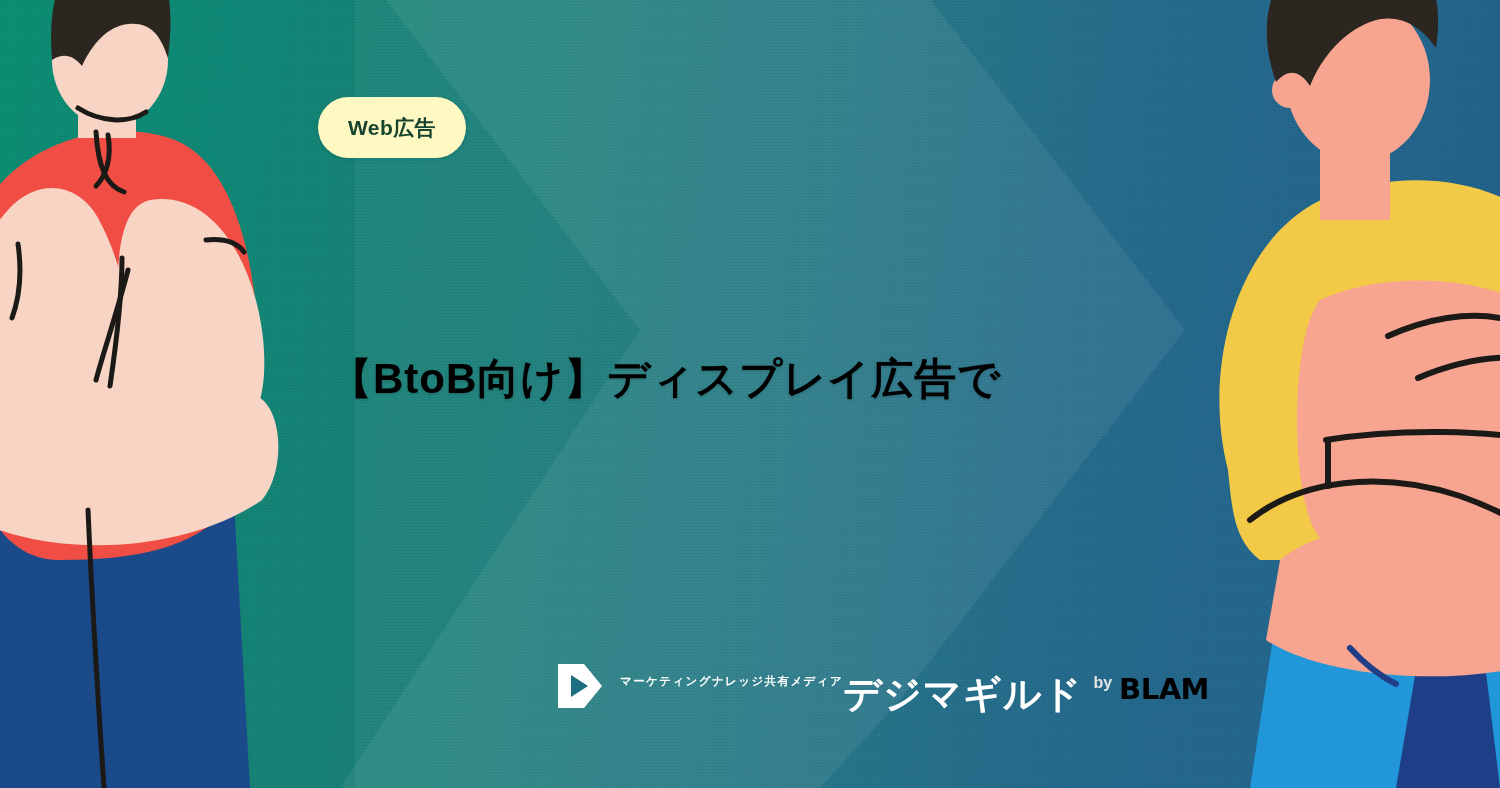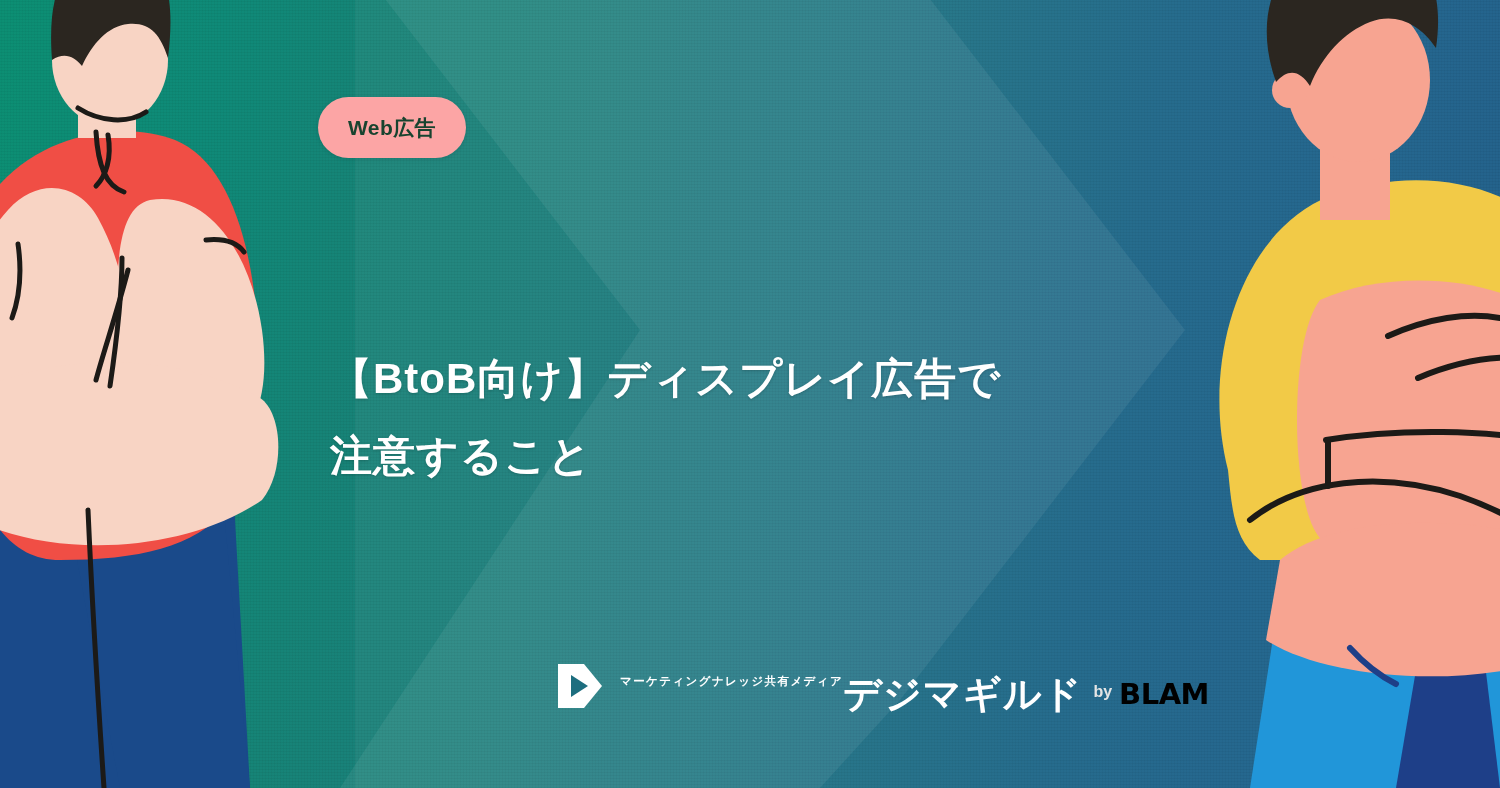--- a/index.html
+++ b/index.html
@@ -82,39 +82,39 @@
   
   .badge {
     position: absolute;
     left: 318px;
     top: 97px;
     display: flex;
     align-items: center;
     justify-content: center;
     height: 61px;
     padding: 0 30px;
-    background: #fca5a5;
+    background: #fef9c3;
     border-radius: 32px;
     box-shadow: 0 1px 4px rgba(0,0,0,0.10);
   }
   .badge-label {
     color: #18432f;
     font-size: 21px;
     font-weight: bold;
     letter-spacing: 0.4px;
     white-space: nowrap;
   }
 
   
   .title {
     position: absolute;
     left: 330px;
     top: 312px;
     width: 760px;
-    color: #ffffff;
+    color: #000000;
     font-size: 42px;
     font-weight: bold;
     line-height: 77px;
     letter-spacing: 1.0px;
     text-shadow: 0 1px 3px rgba(0,0,0,0.18);
   }
   .title-line { display: block; white-space: nowrap; }
 
   
   .logo {
@@ -139,21 +139,21 @@
     color: #ffffff;
     font-size: 11.5px;
     font-weight: bold;
     letter-spacing: 1.4px;
     line-height: 14px;
     margin-bottom: 3px;
     white-space: nowrap;
   }
   .logo-name-row {
     display: flex;
-    align-items: center;
+    align-items: flex-start;
   }
   .logo-name {
     color: #ffffff;
     font-size: 38px;
     font-weight: bold;
     letter-spacing: 1.0px;
     line-height: 40px;
     white-space: nowrap;
   }
   .logo-by {
@@ -252,21 +252,20 @@
     <path d="M 80 520 C 130 480 210 470 290 496 C 330 510 360 528 380 544" stroke="#1c1a17" stroke-width="6" fill="none" stroke-linecap="round"></path>
     <path d="M 180 648 C 198 668 214 678 226 684" stroke="#1e3f88" stroke-width="6" fill="none" stroke-linecap="round"></path>
   </svg>
 
   <div class="badge">
     <span class="badge-label">Web広告</span>
   </div>
 
   <h1 class="title">
     <span class="title-line">【BtoB向け】ディスプレイ広告で</span>
-    <span class="title-line">注意すること</span>
   </h1>
 
   <div class="logo">
     <svg class="logo-mark" viewBox="0 0 56 56">
       <path d="M 6 6 L 32 6 L 50 28 L 32 50 L 6 50 Z" fill="#ffffff"></path>
       <path d="M 19 17 L 19 39 L 36 28 Z" fill="#1d6e7f"></path>
     </svg>
     <div class="logo-text-block">
       <span class="logo-tagline">マーケティングナレッジ共有メディア</span>
       <div class="logo-name-row">

